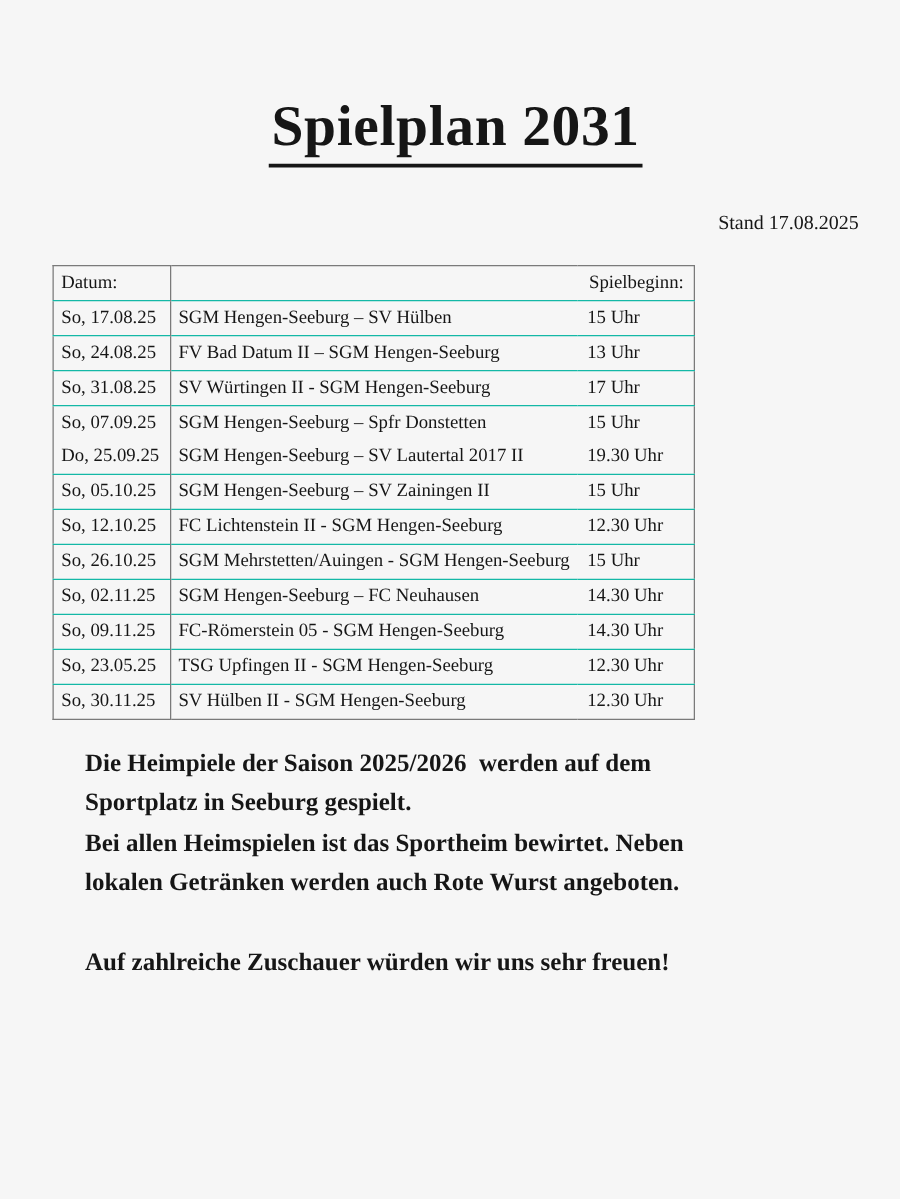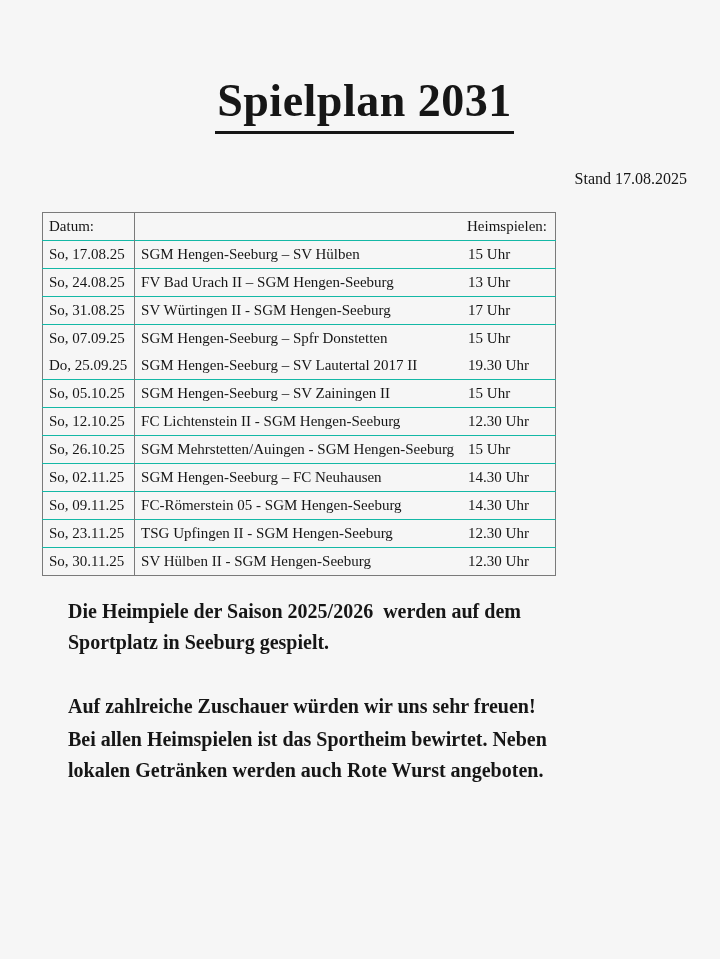--- a/index.html
+++ b/index.html
@@ -97,32 +97,32 @@
   <table class="schedule">
     <colgroup>
       <col class="c-date">
       <col class="c-match">
       <col class="c-time">
     </colgroup>
     <thead>
       <tr>
         <th class="h-date">Datum:</th>
         <th class="h-match"></th>
-        <th class="h-time">Heimspielen:</th>
+        <th class="h-time">Spielbeginn:</th>
       </tr>
     </thead>
     <tbody>
         <tr>
       <td class="c-date">So, 17.08.25</td>
       <td class="c-match">SGM Hengen-Seeburg – SV Hülben</td>
       <td class="c-time">15 Uhr</td>
     </tr>
         <tr>
       <td class="c-date">So, 24.08.25</td>
-      <td class="c-match">FV Bad Urach II – SGM Hengen-Seeburg</td>
+      <td class="c-match">FV Bad Datum II – SGM Hengen-Seeburg</td>
       <td class="c-time">13 Uhr</td>
     </tr>
         <tr>
       <td class="c-date">So, 31.08.25</td>
       <td class="c-match">SV Würtingen II - SGM Hengen-Seeburg</td>
       <td class="c-time">17 Uhr</td>
     </tr>
         <tr>
       <td class="c-date">So, 07.09.25</td>
       <td class="c-match">SGM Hengen-Seeburg – Spfr Donstetten</td>
@@ -152,33 +152,33 @@
       <td class="c-date">So, 02.11.25</td>
       <td class="c-match">SGM Hengen-Seeburg – FC Neuhausen</td>
       <td class="c-time">14.30 Uhr</td>
     </tr>
         <tr>
       <td class="c-date">So, 09.11.25</td>
       <td class="c-match">FC-Römerstein 05 - SGM Hengen-Seeburg</td>
       <td class="c-time">14.30 Uhr</td>
     </tr>
         <tr>
-      <td class="c-date">So, 23.11.25</td>
+      <td class="c-date">So, 23.05.25</td>
       <td class="c-match">TSG Upfingen II - SGM Hengen-Seeburg</td>
       <td class="c-time">12.30 Uhr</td>
     </tr>
         <tr>
       <td class="c-date">So, 30.11.25</td>
       <td class="c-match">SV Hülben II - SGM Hengen-Seeburg</td>
       <td class="c-time">12.30 Uhr</td>
     </tr>
       </tbody>
   </table>
 
   <div class="notes">
     <p class="note">Die Heimpiele der Saison 2025/2026  werden auf dem
 Sportplatz in Seeburg gespielt.</p>
-    <p class="note closing">Auf zahlreiche Zuschauer würden wir uns sehr freuen!</p>
     <p class="note">Bei allen Heimspielen ist das Sportheim bewirtet. Neben
 lokalen Getränken werden auch Rote Wurst angeboten.</p>
+    <p class="note closing">Auf zahlreiche Zuschauer würden wir uns sehr freuen!</p>
   </div>
 
 </div>
 
 </body></html>

